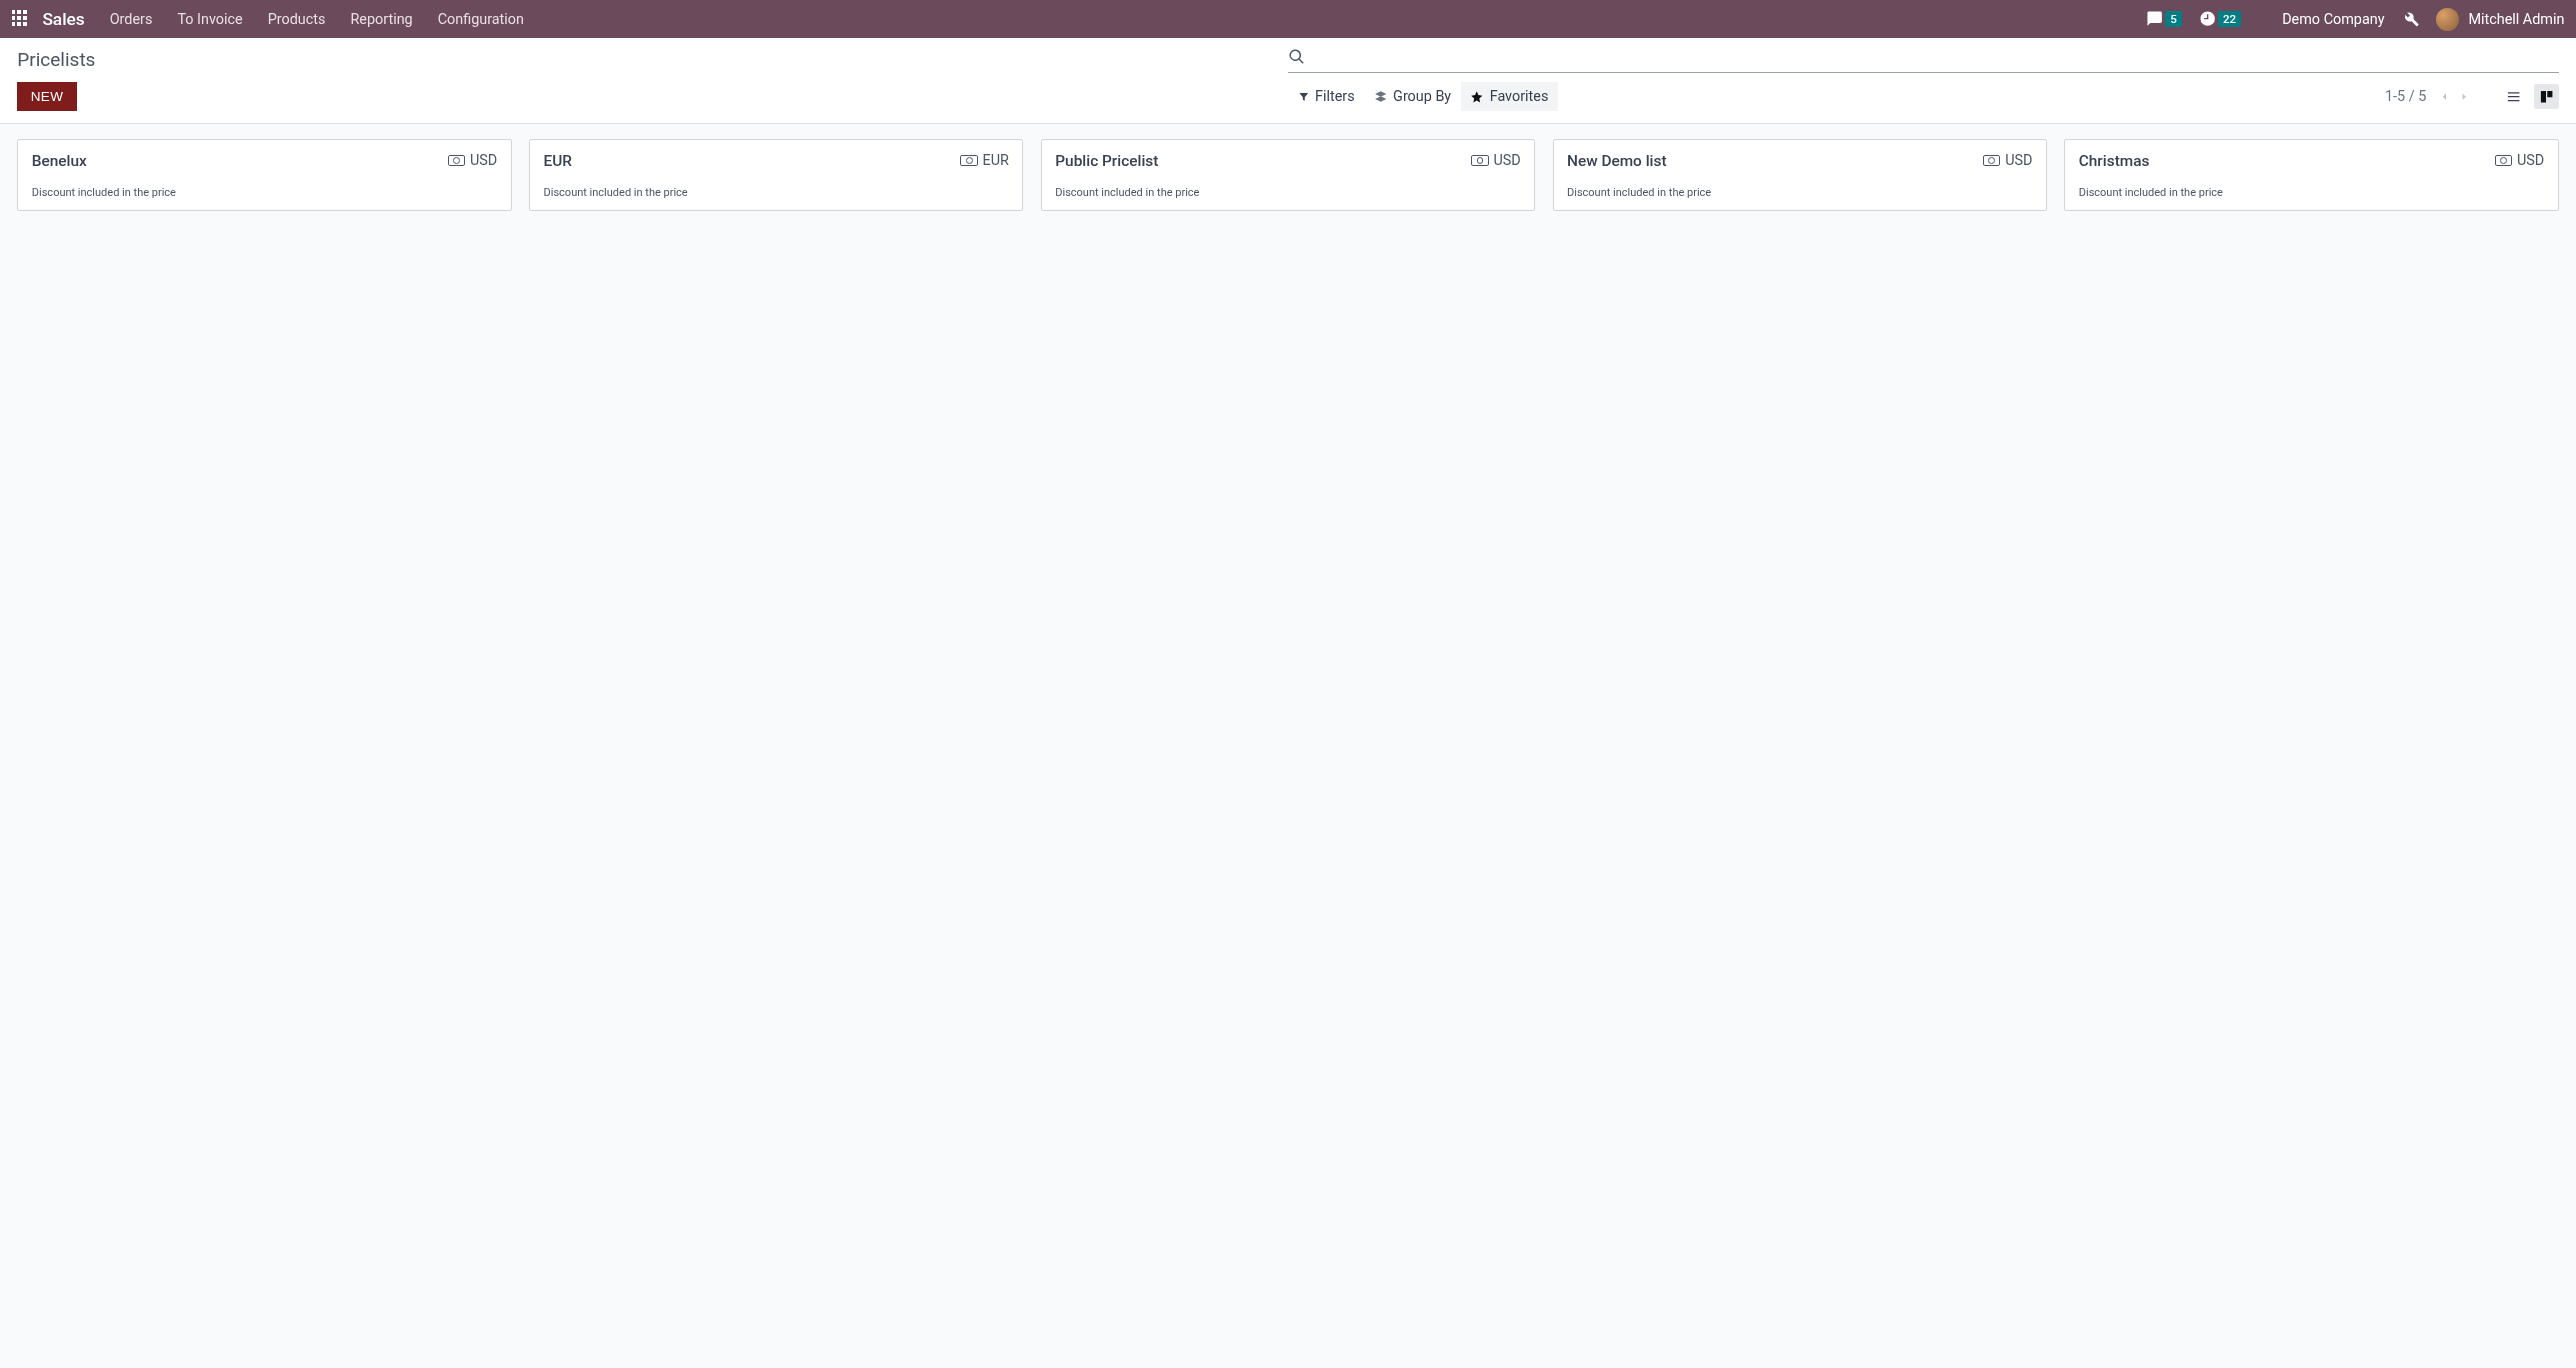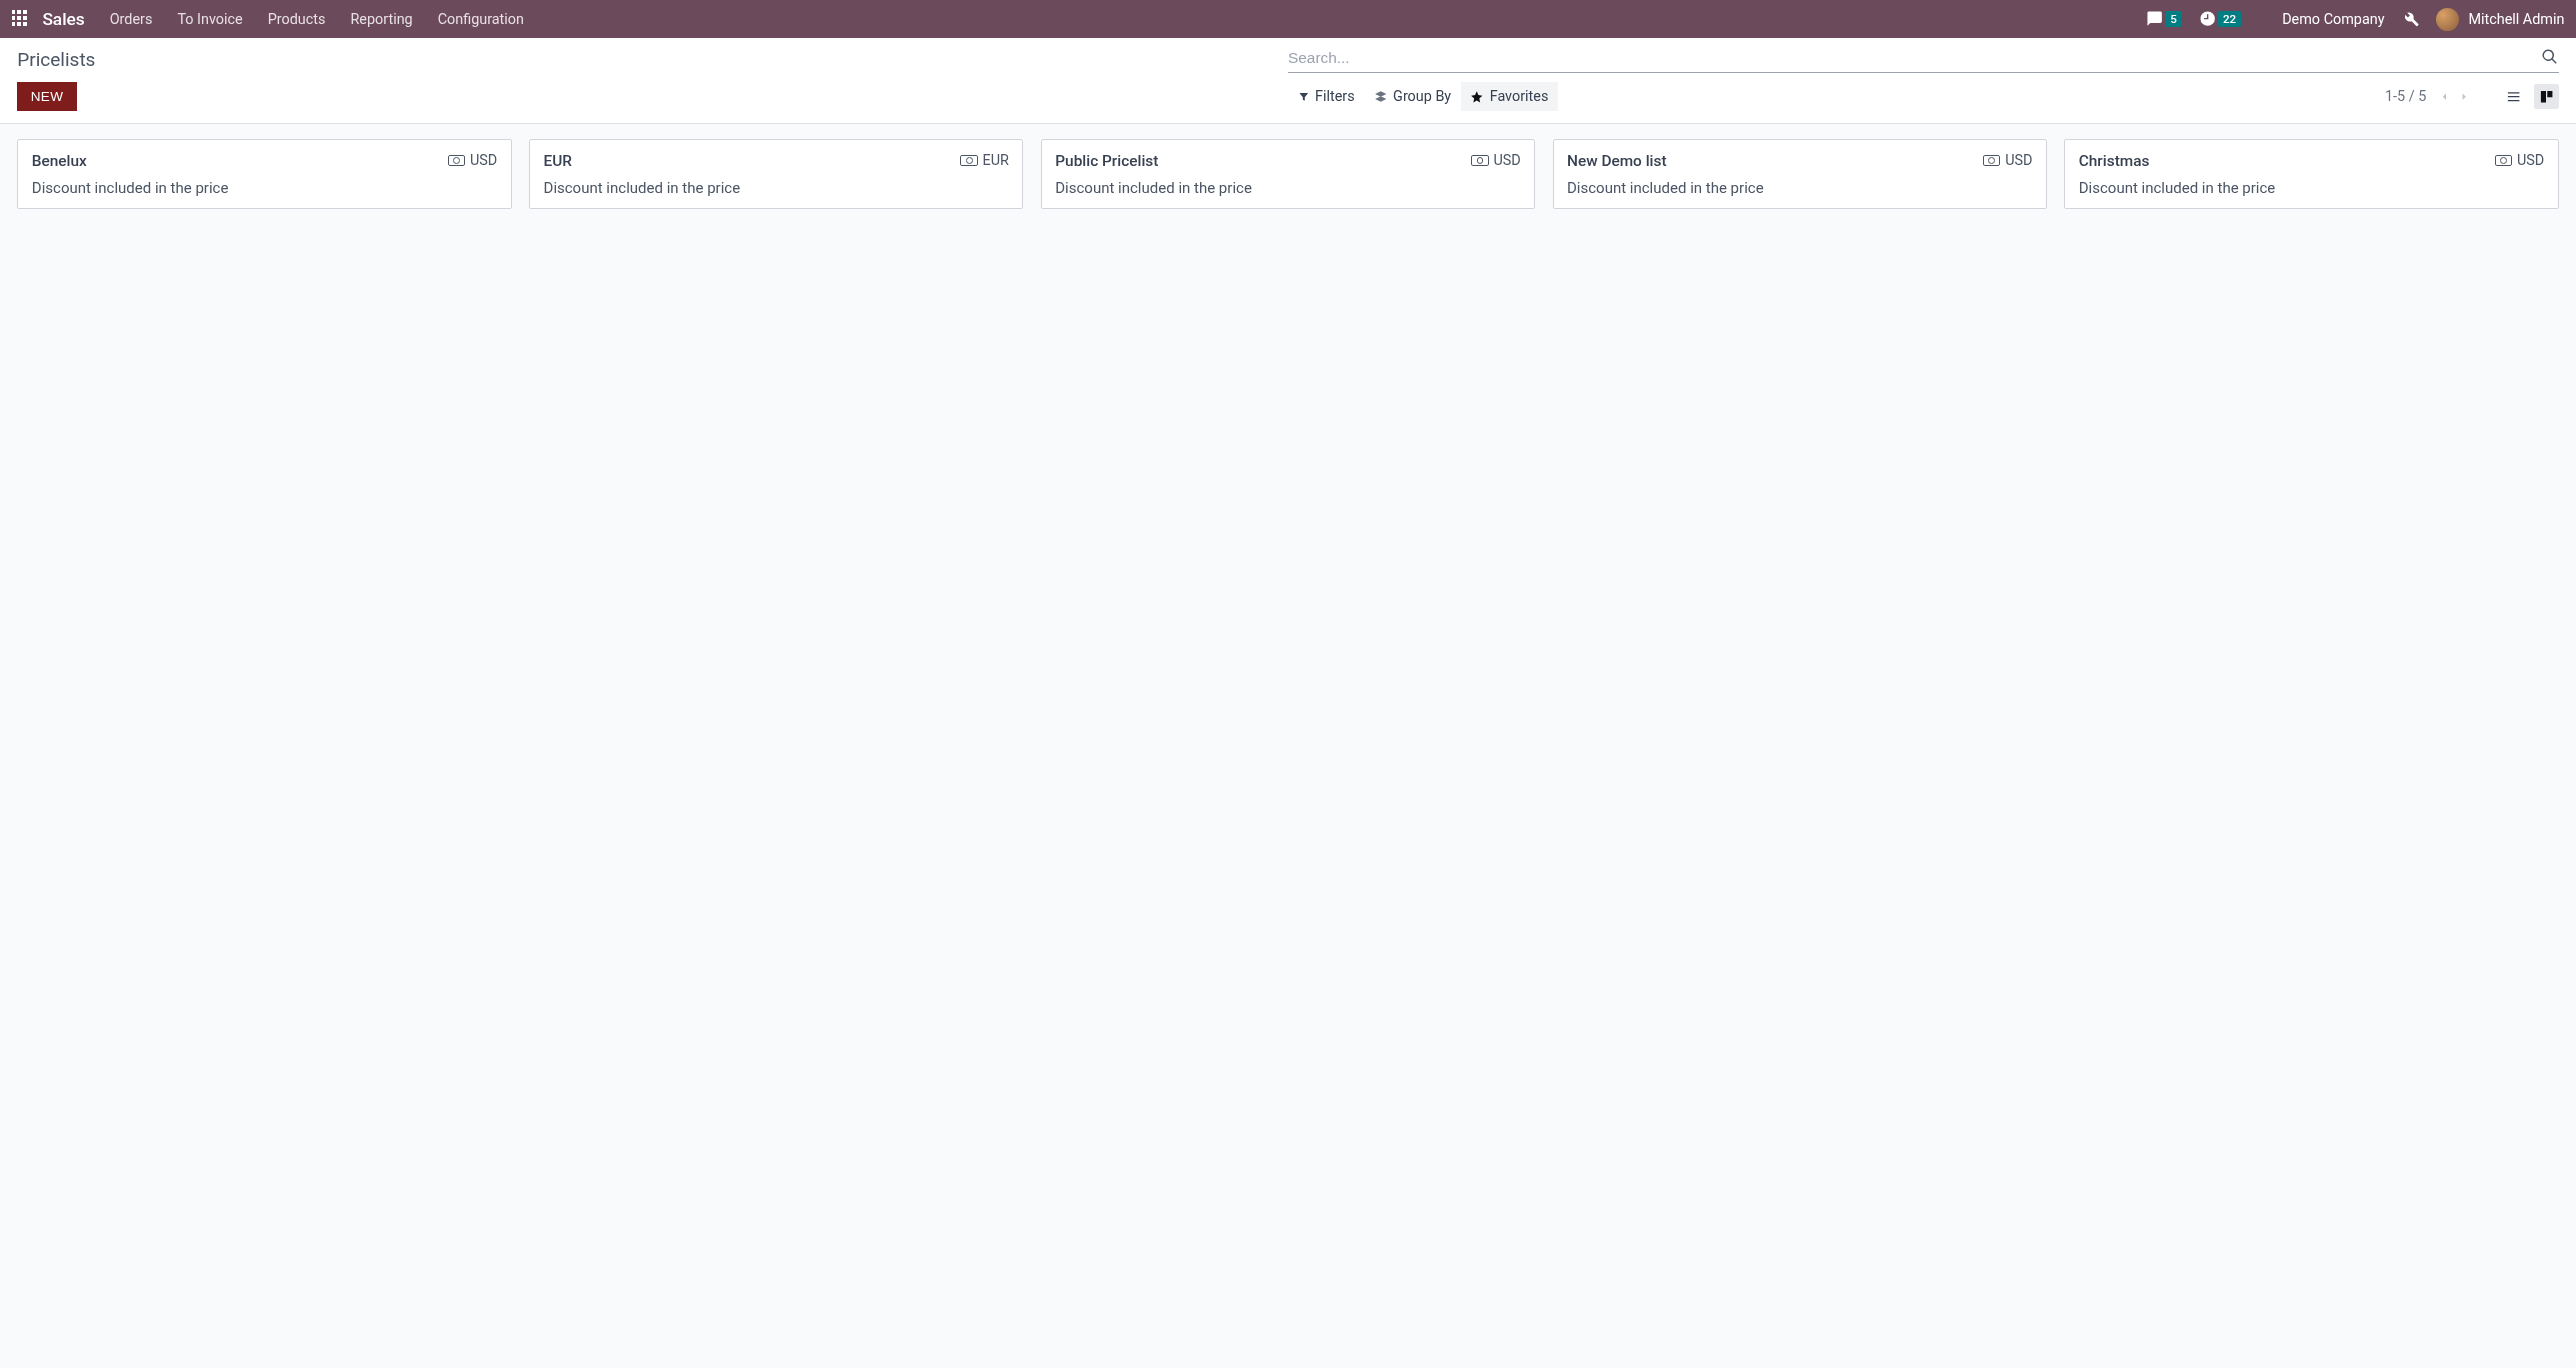--- a/index.html
+++ b/index.html
@@ -94,21 +94,21 @@
     gap: 17.3px;
     align-content:start;
   }
   .card {
     background:#fff; border:1px solid #d1d5db; border-radius:1.9px;
     padding: 11.6px 13.5px; cursor:pointer;
   }
   .card-row1 { display:flex; align-items:center; }
   .card-name { font-size:15.4px; color:#374151; font-weight:500; }
   .card-currency { margin-left:auto; display:flex; align-items:center; gap:4.8px; color:#4b5563; font-size:14.4px;}
-  .card-desc { margin-top:9px; font-size:15px; color:#4b5563; }
+  .card-desc { margin-top:16px; font-size:11px; color:#4b5563; }
 
   
   .money-icon {
     width:17.3px; height:11.6px; border:1.4px solid #4b5563; border-radius:1.9px;
     display:flex; align-items:center; justify-content:center;
   }
   .money-icon::after {
     content:""; width:4.8px; height:4.8px; border:1.4px solid #4b5563; border-radius:50%;
   }
 </style>
@@ -161,21 +161,20 @@
       <span class="user-name">Mitchell Admin</span>
     </div>
   </div>
 </div>
 
 <div class="control-panel">
   <div class="cp-top">
     <div class="cp-title">Pricelists</div>
     <div class="cp-search-wrap">
       <div class="search-row">
-        <input class="search-input" placeholder="Search..." style="">
         <span class="search-icon-right">
           <svg width="17.3" height="17.3" viewBox="0 0 24 24" fill="#4b5563">
               <path d="M10 2a8 8 0 1 0 5 14.3l5.4 5.4 1.4-1.4-5.4-5.4A8 8 0 0 0 10 2zm0 2a6 6 0 1 1-6 6 6 6 0 0 1 6-6z"></path>
             </svg>
         </span>
       </div>
     </div>
   </div>
   <div class="cp-bottom">
     <button class="btn-new">NEW</button>

